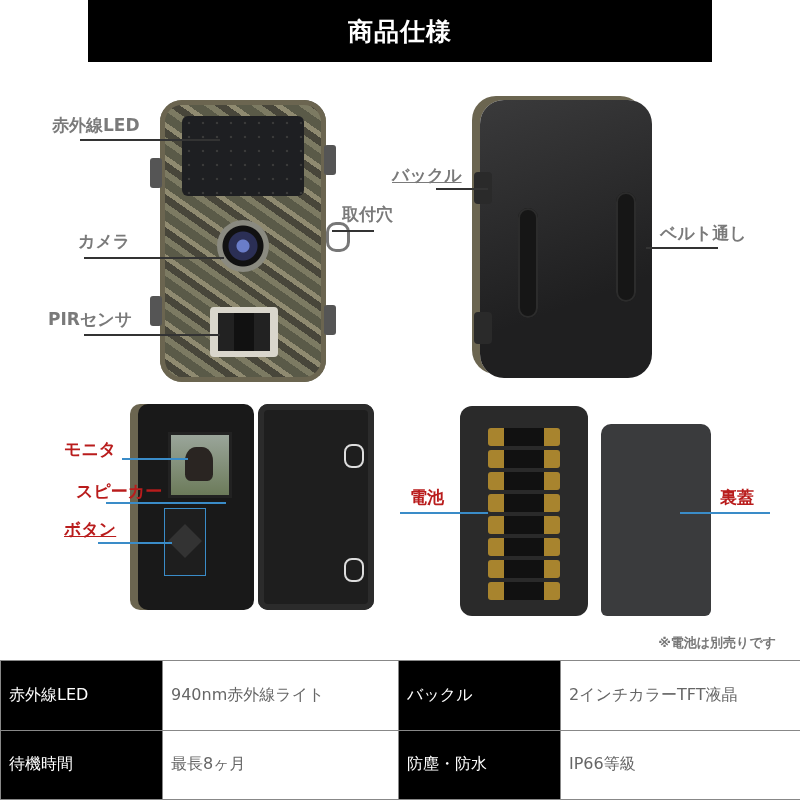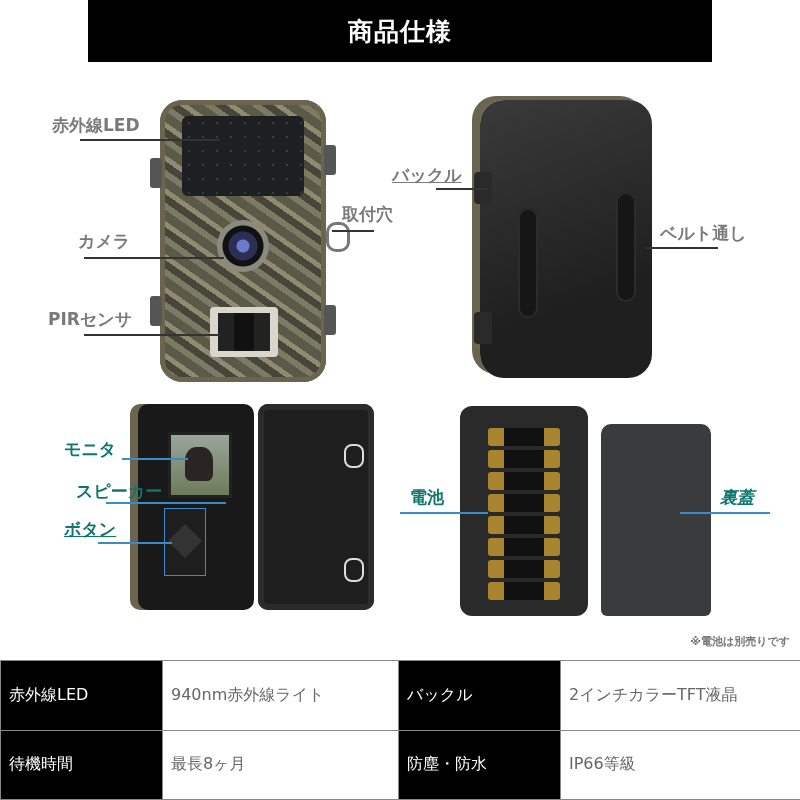--- a/index.html
+++ b/index.html
@@ -1,20 +1,20 @@
 <!DOCTYPE html>
 <html><head>
 <meta charset="utf-8">
 <style>
   html,body{margin:0;padding:0;background:#fff;}
   body{width:800px;height:800px;position:relative;overflow:hidden;font-family:"DejaVu Sans","Liberation Sans",sans-serif;}
   .hdr{position:absolute;left:88px;top:0;width:624px;height:62px;background:#000;display:flex;align-items:center;justify-content:center;}
   .hdr span{color:#fff;font-size:25px;font-weight:bold;letter-spacing:1px;}
   .lbl{position:absolute;font-weight:bold;font-size:17px;color:#7a7a7a;white-space:nowrap;}
-  .lbl.dark{color:#0f766e;}
+  .lbl.dark{color:#b91c1c;}
   .ln{position:absolute;height:2px;background:#333;}
   .ln.blue{background:#3a8cc8;}
   .abs{position:absolute;}
   
   .cam-front{left:160px;top:100px;width:166px;height:282px;border-radius:22px;
     background:repeating-linear-gradient(35deg,#5a5a48 0 9px,#7c7a62 9px 15px,#48463a 15px 22px,#8f8a70 22px 27px);
     box-shadow:inset 0 0 0 5px #6b6550;}
   .cam-front .ir{position:absolute;left:22px;top:16px;width:122px;height:80px;background:#1e1f22;border-radius:6px;
     background-image:radial-gradient(circle,#3a3a3a 1.2px,transparent 1.6px);background-size:14px 14px;background-color:#1e1f22;}
   .cam-front .lens{position:absolute;left:57px;top:120px;width:52px;height:52px;border-radius:50%;background:radial-gradient(circle,#6a7dc8 0 6px,#2b2f55 7px 14px,#111 15px 20px,#8a8a80 21px 26px);}
@@ -30,21 +30,21 @@
   .open-body .scr{position:absolute;left:30px;top:28px;width:58px;height:60px;background:linear-gradient(#9aa59a,#6c7b5a);border:3px solid #222;}
   .open-body .scr div{position:absolute;left:14px;top:12px;width:28px;height:34px;background:#2a2522;border-radius:40% 40% 20% 20%;}
   .open-body .pad{position:absolute;left:26px;top:104px;width:40px;height:66px;border:1px solid #3a8cc8;background:#1e1e1e;}
   .open-body .pad div{position:absolute;left:8px;top:20px;width:24px;height:24px;background:#333;transform:rotate(45deg);}
   .open-lid{left:258px;top:404px;width:116px;height:206px;background:#1e1e1e;border-radius:10px;box-shadow:inset 0 0 0 6px #2b2b2b;}
   .open-lid .ring{position:absolute;left:86px;width:16px;height:20px;border:2px solid #ddd;border-radius:8px;}
   
   .bat-body{left:460px;top:406px;width:128px;height:210px;background:#2a2a2a;border-radius:12px;}
   .bat-body .cell{position:absolute;left:28px;width:72px;height:18px;background:linear-gradient(90deg,#a8842e 0 22%,#111 22% 78%,#a8842e 78%);border-radius:3px;}
   .bat-lid{left:601px;top:424px;width:110px;height:192px;background:#3a3b3d;border-radius:10px 10px 6px 6px;}
-  .note{position:absolute;right:10px;top:634px;font-size:11px;font-weight:bold;color:#777;}
+  .note{position:absolute;right:24px;top:634px;font-size:13px;font-weight:bold;color:#777;}
   
   .spec{position:absolute;left:0;top:660px;width:800px;height:140px;border-collapse:collapse;table-layout:fixed;}
   .spec td{height:34px;border:1px solid #888;font-size:16px;padding:0 0 0 8px;white-space:nowrap;overflow:hidden;}
   .spec td.k{background:#000;color:#fff;}
   .spec td.v{background:#fff;color:#666;}
 </style>
 </head>
 <body>
 
 <div class="hdr">
@@ -109,21 +109,21 @@
   <div class="cell" style="top:66px;"></div>
   <div class="cell" style="top:88px;"></div>
   <div class="cell" style="top:110px;"></div>
   <div class="cell" style="top:132px;"></div>
   <div class="cell" style="top:154px;"></div>
   <div class="cell" style="top:176px;"></div>
 </div>
 <div class="abs bat-lid"></div>
 <div class="lbl dark" style="left:410px;top:486px;">電池</div>
 <div class="ln blue" style="left:400px;top:512px;width:88px;"></div>
-<div class="lbl dark" style="left:720px;top:486px;font-style:italic;">裏蓋</div>
+<div class="lbl dark" style="left:720px;top:486px;">裏蓋</div>
 <div class="ln blue" style="left:680px;top:512px;width:90px;"></div>
 
 <div class="note">※電池は別売りです</div>
 
 <table class="spec">
   <colgroup>
       <col style="width:162px">
       <col style="width:236px">
       <col style="width:162px">
       <col style="width:240px">

